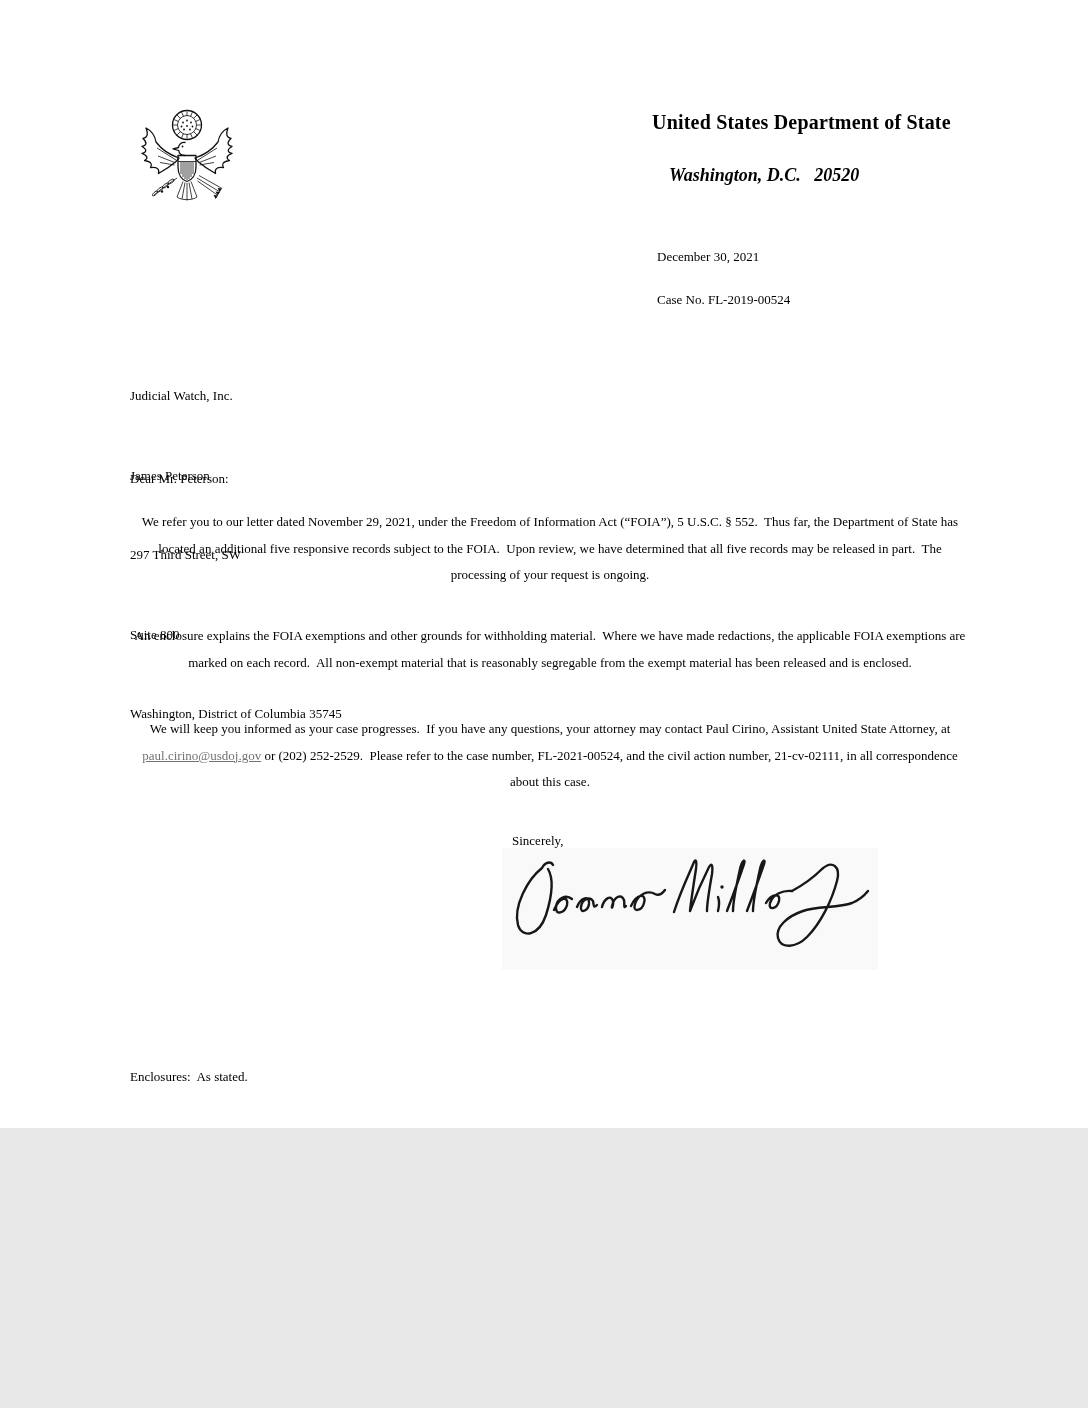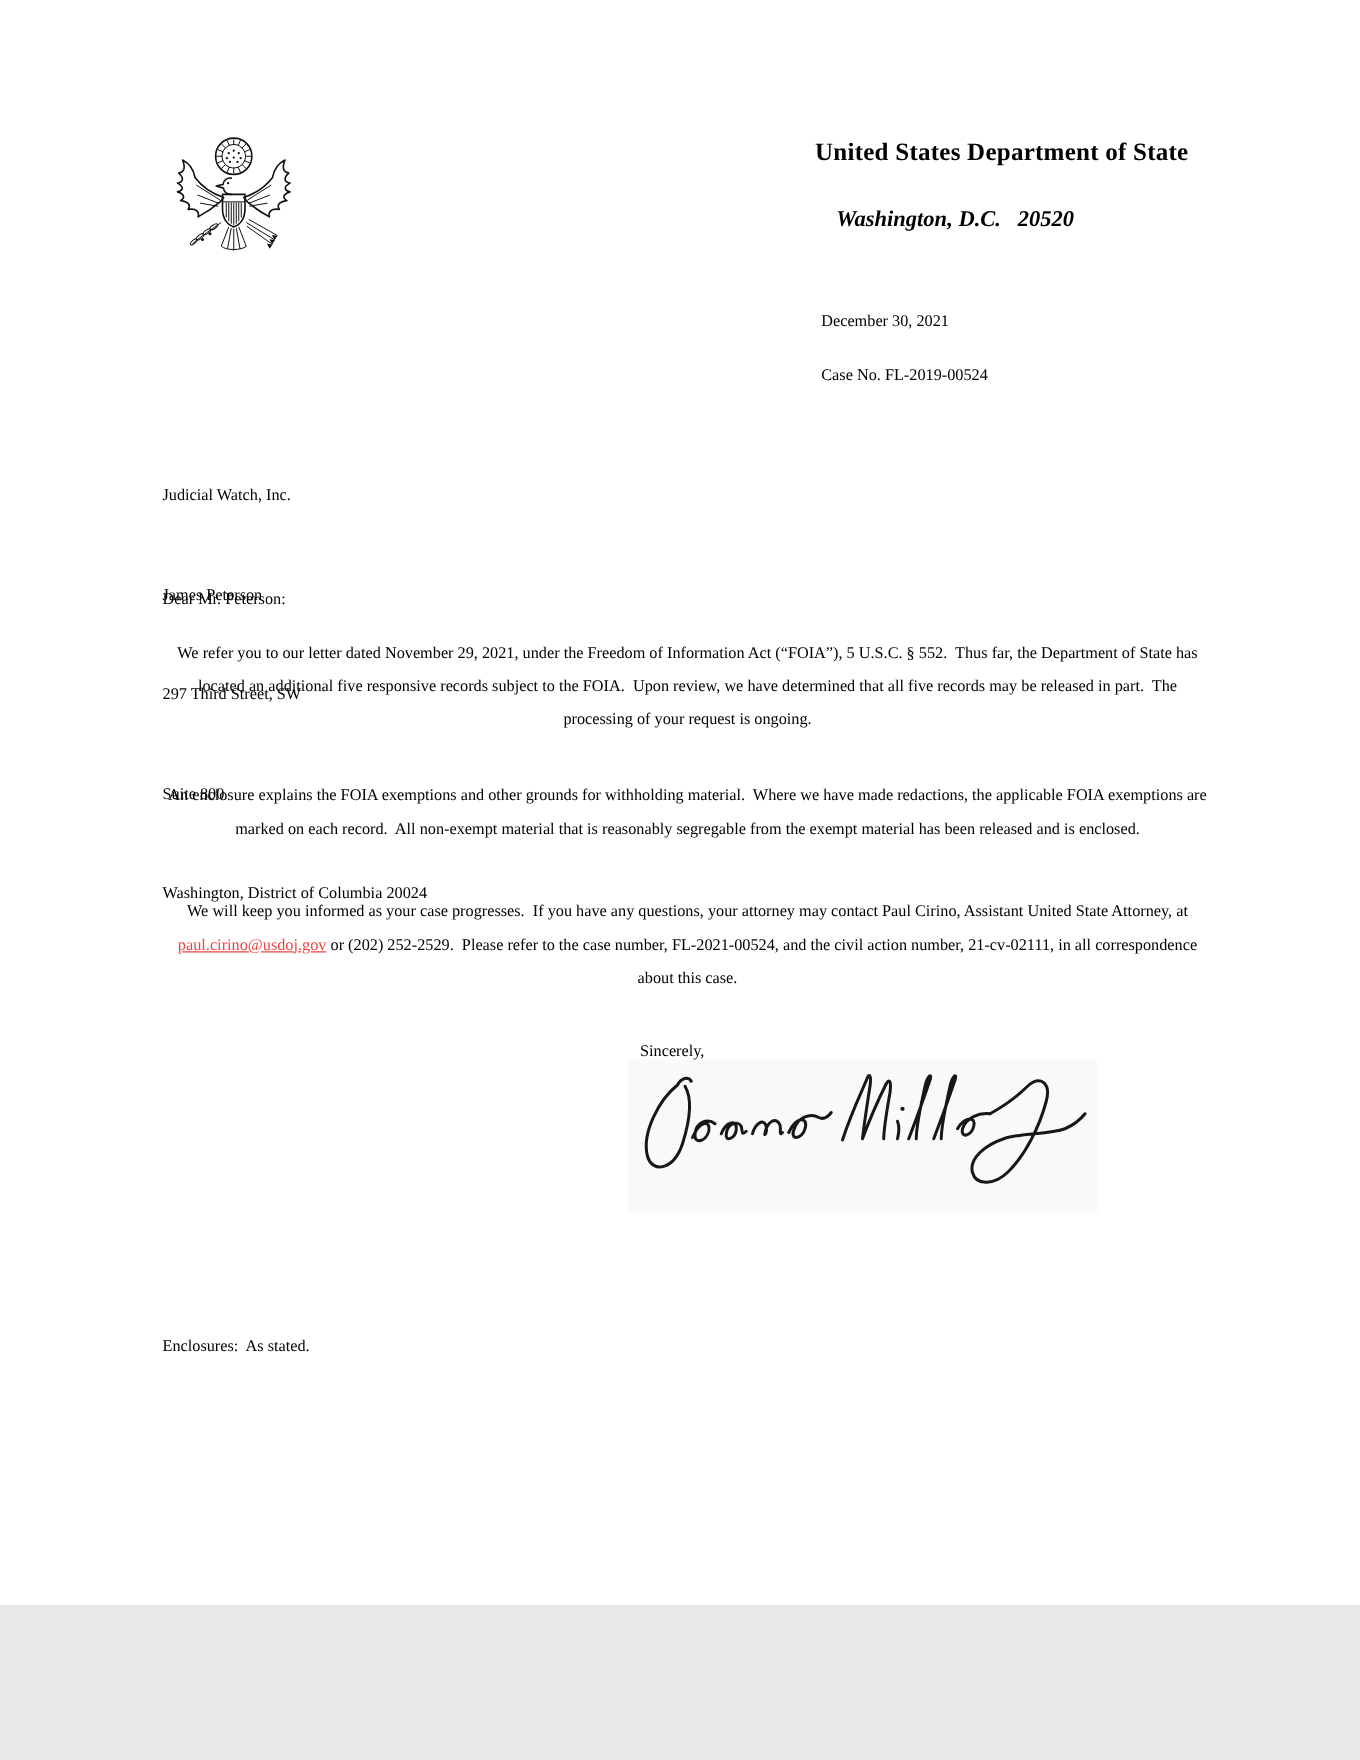--- a/index.html
+++ b/index.html
@@ -1,19 +1,19 @@
 <!DOCTYPE html>
 <html><head>
 <meta charset="utf-8">
 <style>
   * { margin:0; padding:0; box-sizing:border-box; }
   html,body { background:#e8e8e8; }
   .page {
     position:relative;
-    width:1088px; height:1284px;
+    width:1088px; height:1128px;
     background:#ffffff;
     font-family:"Liberation Serif", serif;
     color:#000;
     overflow:hidden;
     margin:0 auto;
   }
   .abs { position:absolute; }
   .body-text { font-size:13px; line-height:26.5px; white-space:pre-wrap; }
   .agency-title {
     left:652px; top:111px;
@@ -38,21 +38,21 @@
   .signature-wrap {
     left:502px; top:848px;
     width:376px; height:122px;
     background:rgba(110,105,90,0.04);
   }
   .signature-wrap svg { width:100%; height:100%; display:block; }
   .signer-block { left:512px; top:971px; }
   .enclosures  { left:130px; top:1064px; }
   .seal-wrap { left:127px; top:105px; width:120px; height:120px; }
   .seal-wrap svg { width:100%; height:100%; display:block; }
-  a.email-link { color:#ef4444; text-decoration:underline; cursor:pointer; }
+  a.email-link { color:#737373; text-decoration:underline; cursor:pointer; }
   .sig-stroke { fill:none; stroke:#17171a; stroke-width:2.4; stroke-linecap:round; stroke-linejoin:round; }
   .seal-stroke { fill:none; stroke:#111; stroke-width:1.3; stroke-linecap:round; stroke-linejoin:round; }
   .seal-thin { fill:none; stroke:#111; stroke-width:0.8; }
 </style>
 </head>
 <body>
 
 <div class="page">
 
   <div class="abs seal-wrap">
@@ -107,21 +107,21 @@
   <div class="abs agency-location">Washington, D.C.   20520</div>
 
   <div class="abs body-text date-line">December 30, 2021</div>
   <div class="abs body-text case-line">Case No. FL-2019-00524</div>
 
   <div class="abs body-text recipient">
     <div>Judicial Watch, Inc.</div>
     <div>James Peterson</div>
     <div>297 Third Street, SW</div>
     <div>Suite 800</div>
-    <div>Washington, District of Columbia 20024</div>
+    <div>Washington, District of Columbia 35745</div>
   </div>
 
   <div class="abs body-text salutation">Dear Mr. Peterson:</div>
 
   <div class="abs body-text para para-1">We refer you to our letter dated November 29, 2021, under the Freedom of Information Act (“FOIA”), 5 U.S.C. § 552.  Thus far, the Department of State has located an additional five responsive records subject to the FOIA.  Upon review, we have determined that all five records may be released in part.  The processing of your request is ongoing.</div>
   <div class="abs body-text para para-2">An enclosure explains the FOIA exemptions and other grounds for withholding material.  Where we have made redactions, the applicable FOIA exemptions are marked on each record.  All non-exempt material that is reasonably segregable from the exempt material has been released and is enclosed.</div>
   <div class="abs body-text para para-3"><span>We will keep you informed as your case progresses.  If you have any questions, your attorney may contact Paul Cirino, Assistant United State Attorney, at </span><a class="email-link">paul.cirino@usdoj.gov</a><span> or (202) 252-2529.  Please refer to the case number, FL-2021-00524, and the civil action number, 21-cv-02111, in all correspondence about this case.</span></div>
 
   <div class="abs body-text sincerely">Sincerely,</div>
 

